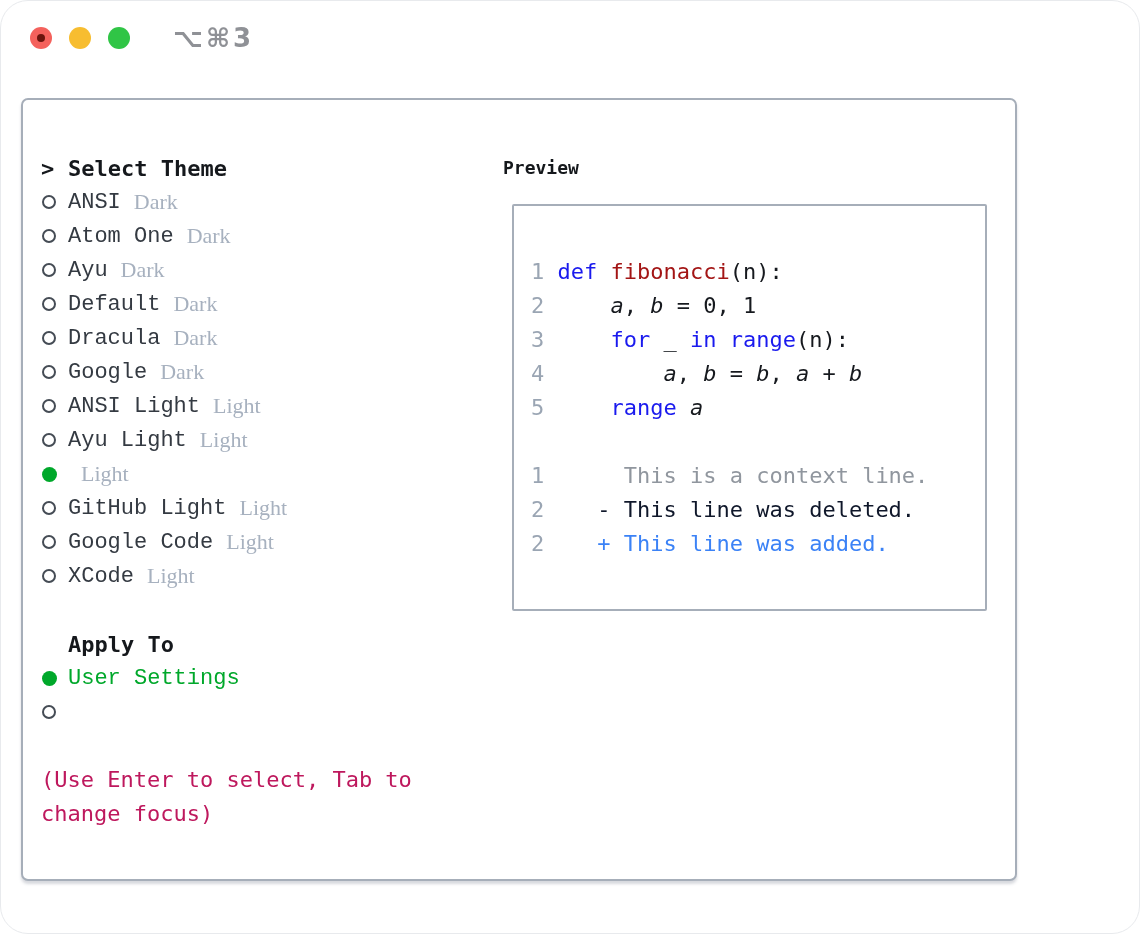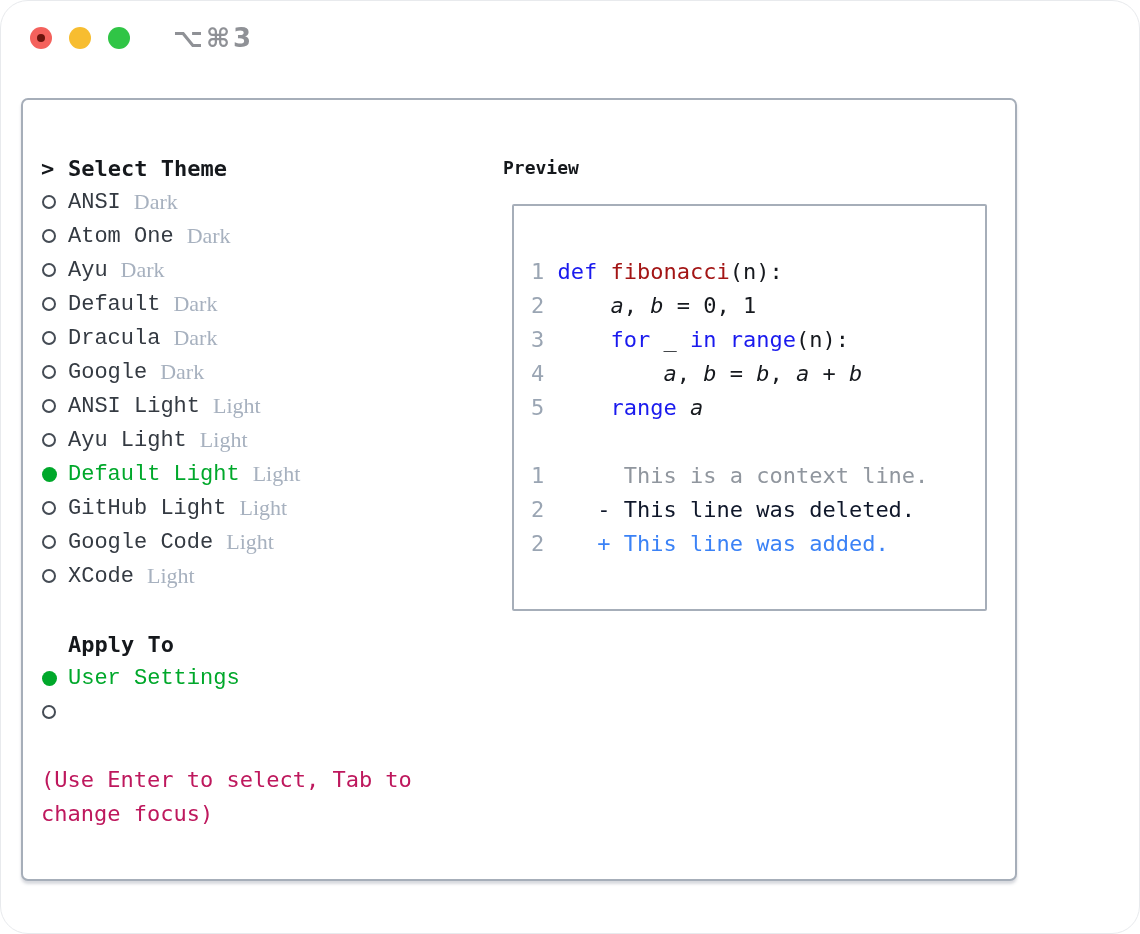--- a/index.html
+++ b/index.html
@@ -76,21 +76,21 @@
 
       <div id="theme-options">
           <div class="row"><span class="marker"><span class="ring"></span></span><span class="name">ANSI</span><span class="suffix">Dark</span></div>
           <div class="row"><span class="marker"><span class="ring"></span></span><span class="name">Atom One</span><span class="suffix">Dark</span></div>
           <div class="row"><span class="marker"><span class="ring"></span></span><span class="name">Ayu</span><span class="suffix">Dark</span></div>
           <div class="row"><span class="marker"><span class="ring"></span></span><span class="name">Default</span><span class="suffix">Dark</span></div>
           <div class="row"><span class="marker"><span class="ring"></span></span><span class="name">Dracula</span><span class="suffix">Dark</span></div>
           <div class="row"><span class="marker"><span class="ring"></span></span><span class="name">Google</span><span class="suffix">Dark</span></div>
           <div class="row"><span class="marker"><span class="ring"></span></span><span class="name">ANSI Light</span><span class="suffix">Light</span></div>
           <div class="row"><span class="marker"><span class="ring"></span></span><span class="name">Ayu Light</span><span class="suffix">Light</span></div>
-          <div class="row"><span class="marker"><span class="dot"></span></span><span class="name selected">Default Light</span><span class="suffix">Light</span></div>
+          <div class="row"><span class="marker"><span class="dot"></span></span><span class="suffix">Light</span></div>
           <div class="row"><span class="marker"><span class="ring"></span></span><span class="name">GitHub Light</span><span class="suffix">Light</span></div>
           <div class="row"><span class="marker"><span class="ring"></span></span><span class="name">Google Code</span><span class="suffix">Light</span></div>
           <div class="row"><span class="marker"><span class="ring"></span></span><span class="name">XCode</span><span class="suffix">Light</span></div>
         </div>
 
       <div class="spacer"></div>
 
       <div class="row">
         <span class="marker"></span>
         <span class="htext">Apply To</span>

